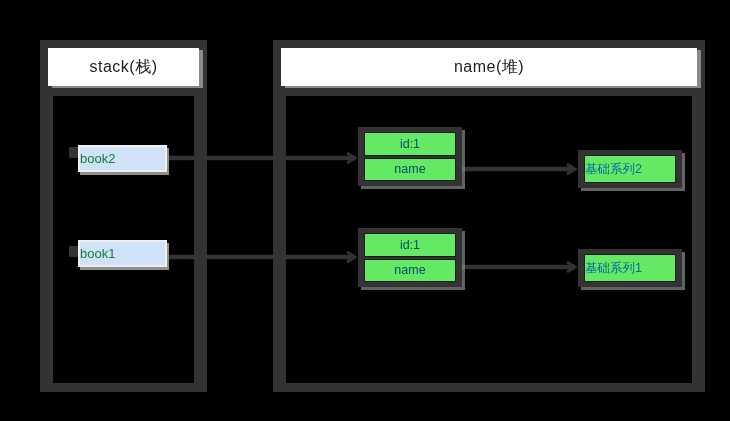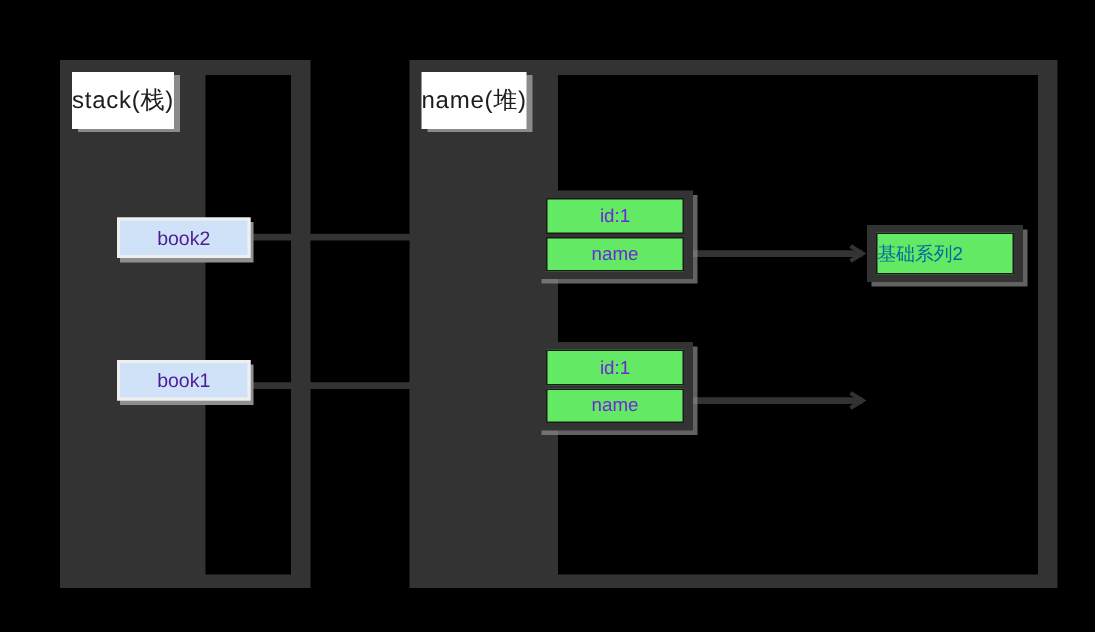--- a/index.html
+++ b/index.html
@@ -2,57 +2,57 @@
 <html><head>
 <meta charset="utf-8">
 <style>
   html, body { margin:0; padding:0; background:#000; }
   * { box-sizing:border-box; }
   .stage {
     position:relative; width:730px; height:421px; background:#000; overflow:hidden;
     font-family:"Liberation Sans","DejaVu Sans",sans-serif;
   }
   .container {
-    position:absolute; background:#333333; display:flex; flex-direction:row;
+    position:absolute; background:#333333; display:flex; flex-direction:column;
   }
   #stack-container { left:40px; top:40px; width:167px; height:352px; }
   #heap-container  { left:273px; top:40px; width:432px; height:352px; }
   .box-header {
     margin:8px 8px 0 8px; height:38px; background:#ffffff; color:#1d1d1d;
     display:flex; align-items:center; justify-content:center;
     font-size:16px; letter-spacing:0.5px;
     box-shadow:4px 2px 0 #8a8a8a;
   }
   .box-content { flex:1; margin:10px 13px 9px 13px; background:#000000; }
 
   .arrow-layer { position:absolute; left:0; top:0; width:730px; height:421px; }
 
   .var-box {
     position:absolute; width:89px; height:27px;
     background:#cfe2f7; border:2px solid #efefef;
     box-shadow:2px 3px 0 #8f8f8f;
-    color:#4c1d95; font-size:13px;
-    display:flex; align-items:center; justify-content:center;
+    color:#15803d; font-size:13px;
+    display:flex; align-items:center; justify-content:flex-start;
   }
   #book2 { left:78px; top:145px; }
   #book1 { left:78px; top:240px; }
   .stub { position:absolute; width:9px; height:11px; background:#333333; }
   #stub-book2 { left:69px; top:147px; }
   #stub-book1 { left:69px; top:246px; }
 
   .obj-box {
     position:absolute; width:104px; height:59px; background:#333333;
     padding:5px 6px; display:flex; flex-direction:column; gap:2px;
     box-shadow:3px 3px 0 rgba(150,150,150,0.65);
   }
   #object-1 { left:358px; top:127px; }
   #object-2 { left:358px; top:228px; }
   .obj-cell {
     flex:1; background:#63e963; border:1px solid #1b1b1b;
-    color:#6d28d9; font-size:12.5px;
+    color:#0c4a6e; font-size:12.5px;
     display:flex; align-items:center; justify-content:center;
   }
   .ref-box {
     position:absolute; width:104px; height:38px; background:#333333;
     padding:5px 6px;
     box-shadow:3px 3px 0 rgba(150,150,150,0.65);
   }
   #ref-2 { left:578px; top:150px; }
   #ref-1 { left:578px; top:249px; }
   .ref-inner {
@@ -117,14 +117,19 @@
     <div class="obj-cell">
       <span>name</span>
     </div>
   </div>
 
   <div class="ref-box" id="ref-2">
     <div class="ref-inner">
       <span>基础系列2</span>
     </div>
   </div>
+  <div class="ref-box" id="ref-1">
+    <div class="ref-inner">
+      <span>基础系列1</span>
+    </div>
+  </div>
 
 </div>
 
 </body></html>

